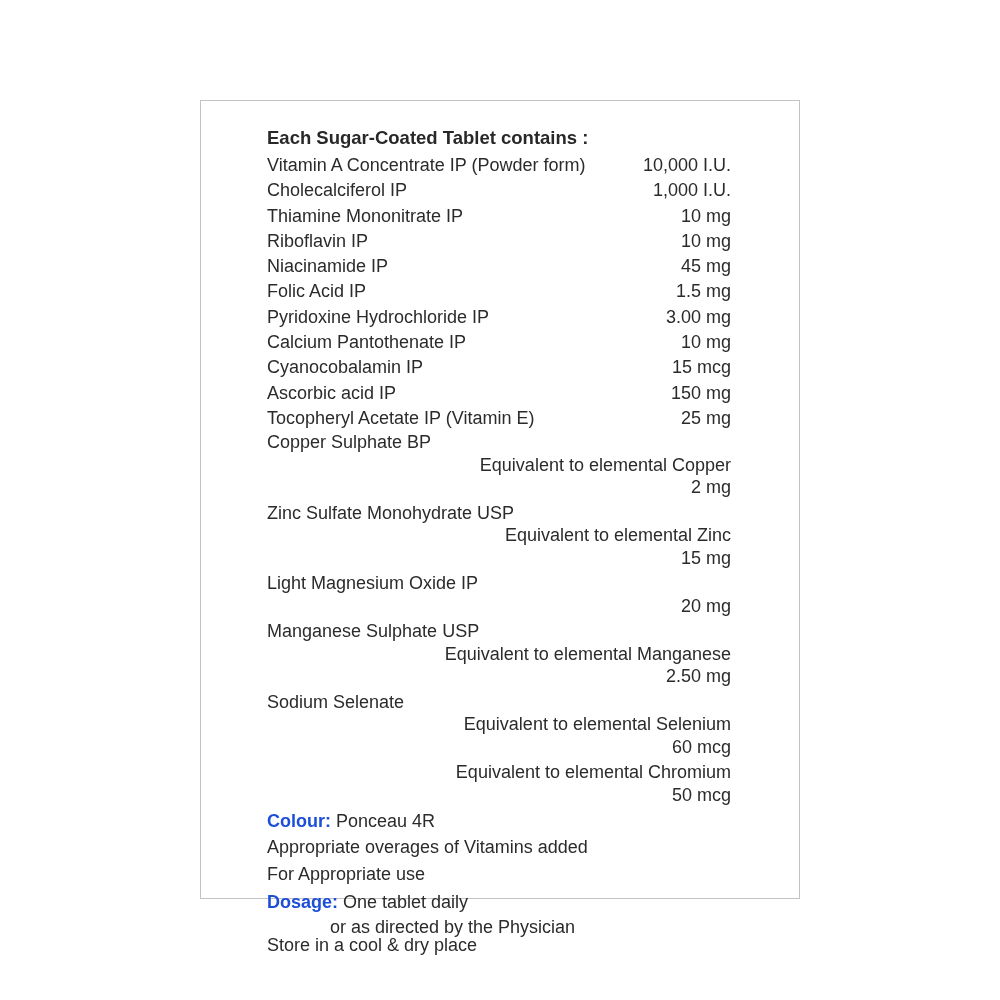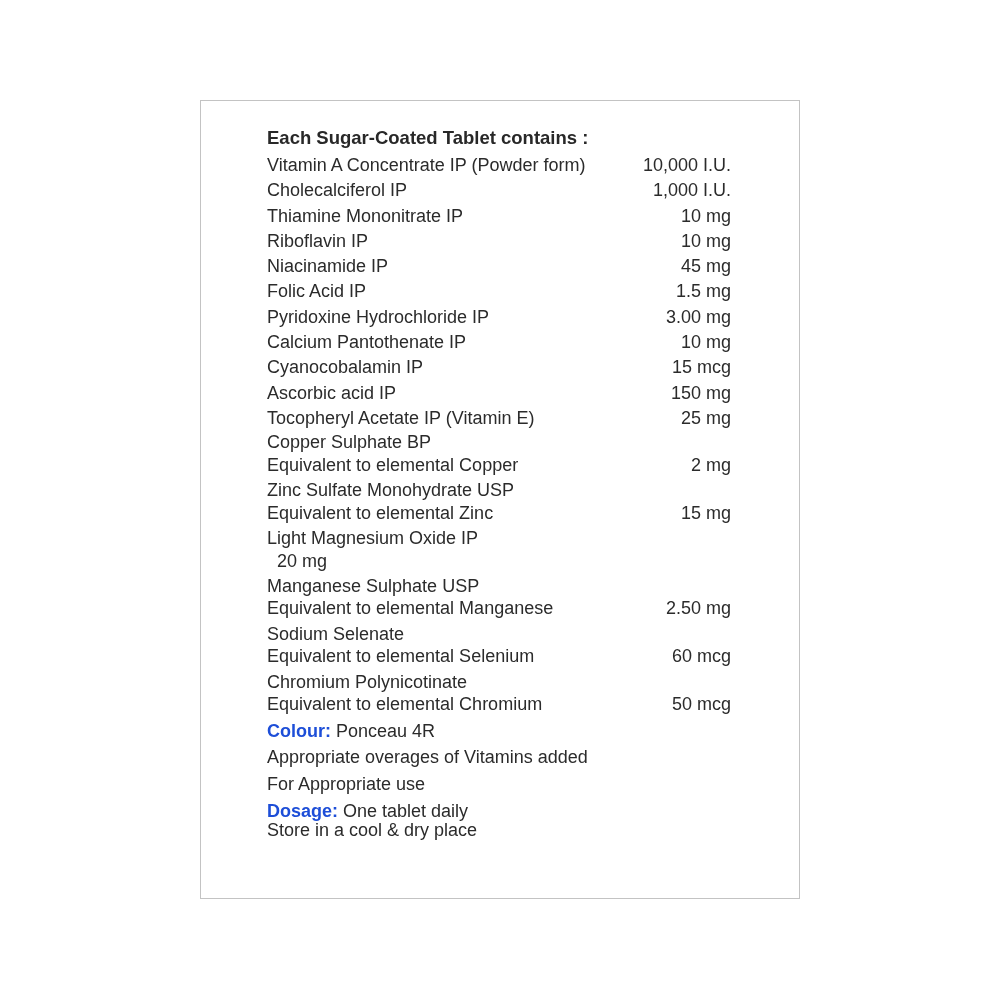--- a/index.html
+++ b/index.html
@@ -44,21 +44,21 @@
   .row {
     display: flex;
     justify-content: space-between;
     line-height: 25.3px;
     white-space: nowrap;
   }
   .row .lbl { text-align: right; }
   .row .val { text-align: right; padding-left: 10px; }
   .group { margin-bottom: 2.7px; }
   .group .gline { line-height: 22.6px; white-space: nowrap; }
-  .group .row { line-height: 22.6px; }
+  .group .row { line-height: 22.6px; flex-direction: column; }
   .note { line-height: 25.3px; white-space: nowrap; }
   .b { font-weight: bold; color: #1d4ed8; }
   .mt1 { margin-top: 1px; }
   .mt2 { margin-top: 2px; }
   .indent { padding-left: 63px; }
   .tight { margin-top: -7px; line-height: 24px; }
 </style>
 </head>
 <body>
 
@@ -141,28 +141,28 @@
         </div>
       </div>
       <div class="group">
         <div class="gline">Sodium Selenate</div>
         <div class="row">
           <span class="lbl">Equivalent to elemental Selenium</span>
           <span class="val">60 mcg</span>
         </div>
       </div>
       <div class="group">
-        <div class="gline">Chromium Polynicotinate</div>
         <div class="row">
           <span class="lbl">Equivalent to elemental Chromium</span>
           <span class="val">50 mcg</span>
         </div>
       </div>
 
       <div class="note"><span class="b">Colour:</span> <span>Ponceau 4R</span></div>
       <div class="note mt1">Appropriate overages of Vitamins added</div>
       <div class="note mt2">For Appropriate use</div>
       <div class="note mt2"><span class="b">Dosage:</span> <span>One tablet daily</span></div>
+      <div class="note indent">or as directed by the Physician</div>
       <div class="note tight">Store in a cool &amp; dry place</div>
 
     </div>
   </div>
 </div>
 
 </body></html>

